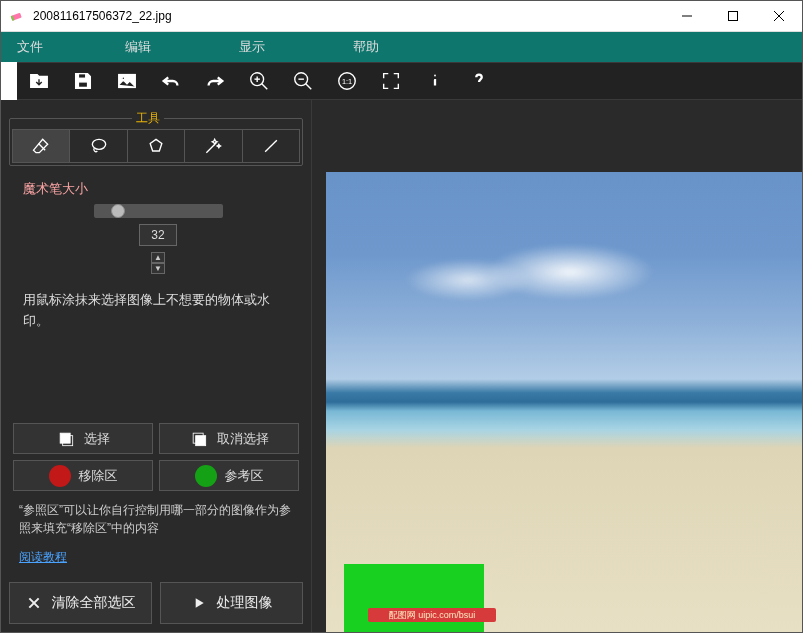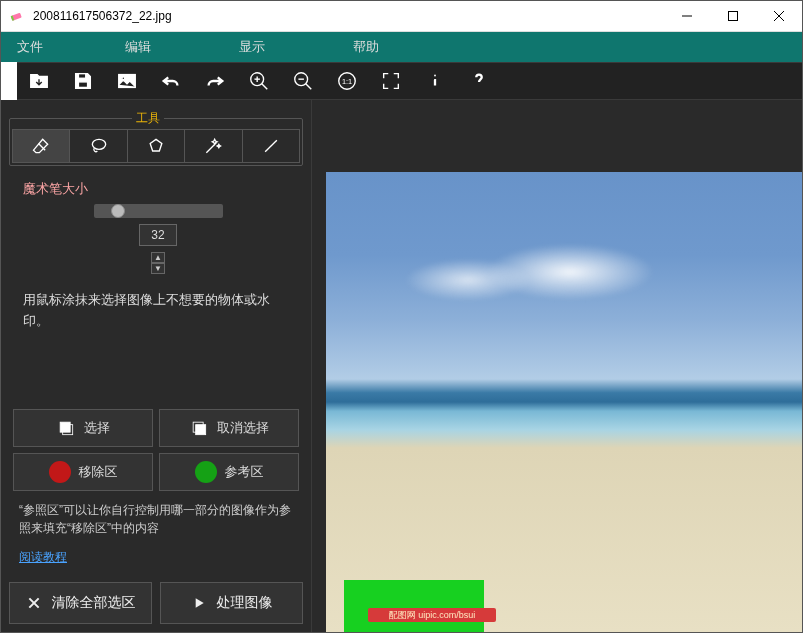--- a/index.html
+++ b/index.html
@@ -49,40 +49,40 @@
 .brush input[type=range]::-webkit-slider-thumb { appearance: none; width: 14px; height: 14px; border-radius: 50%; background: #bbb; border: 1px solid #888; }
 .brush .numbox { width: 38px; height: 22px; background: #333; border: 1px solid #666; color: #ddd; font-size: 12px; display: flex; align-items: center; justify-content: center; }
 .brush .spinners { display:flex; flex-direction:column; }
 .brush .spin { width:14px; height:11px; background:#333; border:1px solid #666; color:#ccc; font-size:8px; display:flex;align-items:center;justify-content:center; cursor:pointer;}
 
 .instruction { color: #ddd; font-size: 13px; padding: 6px 14px 0 14px; line-height: 1.6; }
 
 .spacer { flex: 1; }
 
 .btn-grid { display: grid; grid-template-columns: 1fr 1fr; gap: 6px; padding: 0 4px; }
-.pbtn { height: 38px; background: #333; border: 1px solid #555; display: flex; align-items: center; justify-content: center; gap: 8px; color: #ddd; font-size: 13px; cursor: pointer; }
+.pbtn { height: 31px; background: #333; border: 1px solid #555; display: flex; align-items: center; justify-content: center; gap: 8px; color: #ddd; font-size: 13px; cursor: pointer; }
 .pbtn .dot { width: 22px; height: 22px; border-radius: 50%; }
 .pbtn svg { width: 20px; height: 20px; stroke:#fff; fill:#fff; }
 
 .note { color: #ccc; font-size: 12px; padding: 0 10px; line-height: 1.5; }
 .link { color: #4aa3ff; font-size: 12px; padding: 2px 10px 6px 10px; cursor: pointer; text-decoration: underline; }
 
 .bottom-row { display: flex; gap: 8px; padding: 0 0px; }
 .big-btn { flex: 1; height: 42px; background: #333; border: 1px solid #555; display: flex; align-items: center; justify-content: center; gap: 10px; color: #eee; font-size: 14px; cursor: pointer; }
 .big-btn svg { width: 16px; height: 16px; fill: #eee; }
 
 
 .canvas { flex: 1; background: #2a2a2a; position: relative; overflow: hidden; border-left: 1px solid #3a3a3a; }
 .image { position: absolute; left: 14px; top: 72px; right: 0; bottom: 0; background: linear-gradient(to bottom,
   #6893c9 0%, #6f99cd 18%, #8cafd8 32%, #b2cde6 45%,
   #3a7aa6 48%, #2e6d99 50%,
   #79b8d5 52%, #a8d4e4 56%,
   #ded5b6 60%, #e8e0c4 100%); }
 .clouds { position:absolute; top:60px; left:40px; width:340px; height:80px; background: radial-gradient(ellipse 120px 40px at 60% 50%, rgba(255,255,255,.9), rgba(255,255,255,0) 70%), radial-gradient(ellipse 90px 30px at 30% 60%, rgba(255,255,255,.7), rgba(255,255,255,0) 70%); filter: blur(2px);}
-.green-rect { position: absolute; left: 18px; bottom: 0; width: 140px; height: 52px; background: #17d020; }
+.green-rect { position: absolute; left: 18px; bottom: 0; width: 140px; height: 68px; background: #17d020; }
 .red-stamp { position:absolute; left:24px; bottom:10px; width:128px; height:14px; background:#d63a3a; border-radius:2px; display:flex;align-items:center;justify-content:center;color:#ffe9c0;font-size:9px;}
 </style>
 </head>
 <body>
 
 <div class="window">
 
   <div class="titlebar">
     <span class="app-icon">
       <svg viewBox="0 0 16 16">

